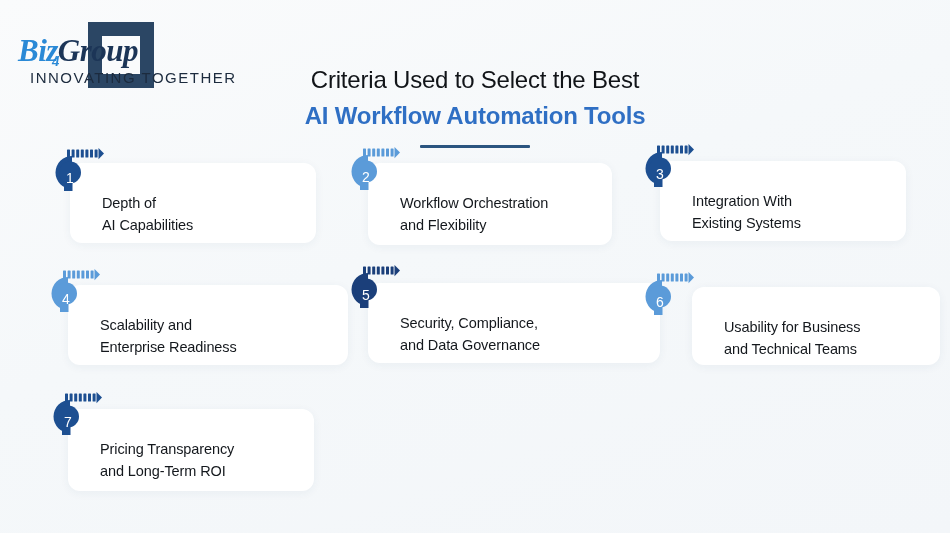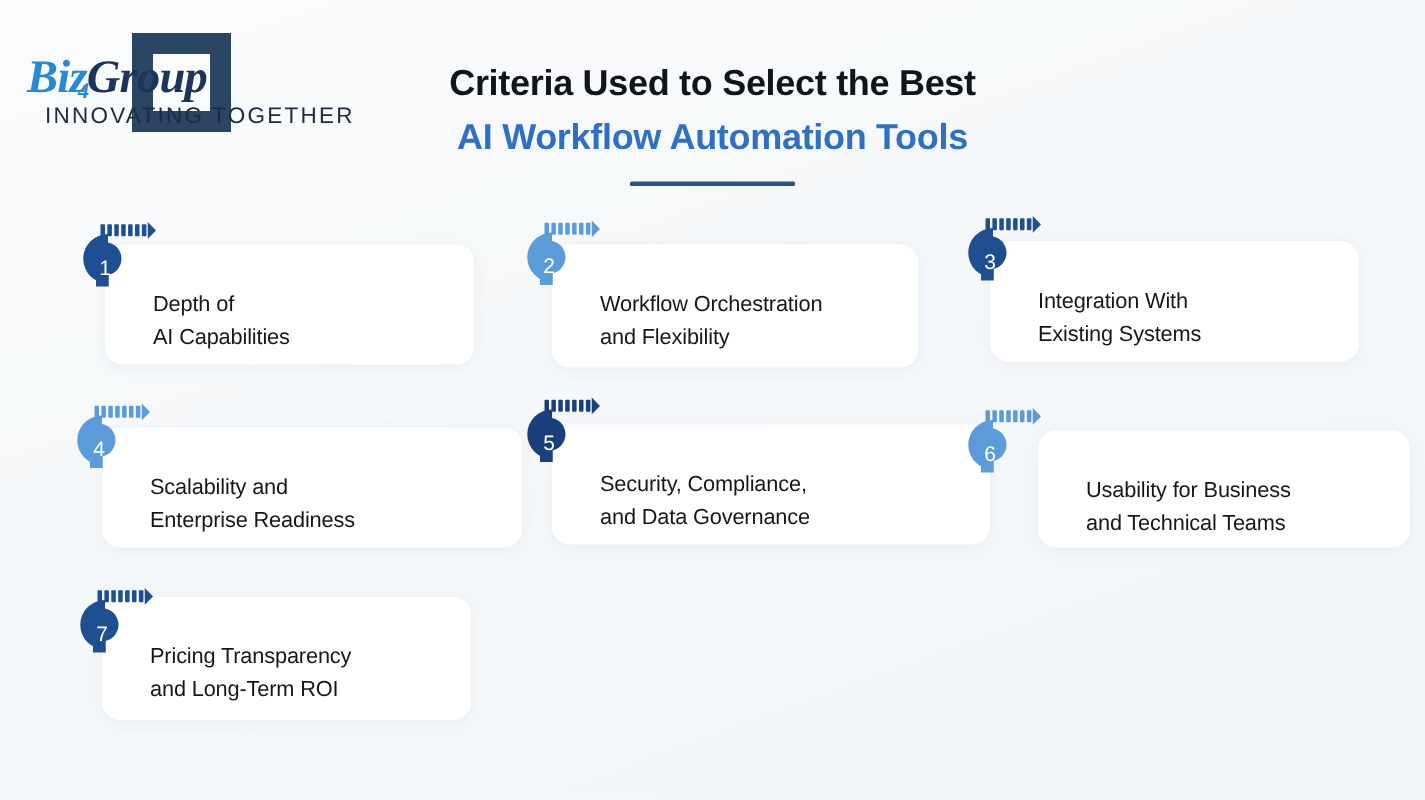--- a/index.html
+++ b/index.html
@@ -85,24 +85,25 @@
   
   .title-block {
     position: absolute;
     left: 0;
     top: 40px;
     width: 950px;
     text-align: center;
   }
   .title-line1 {
     font-size: 24px;
-    font-weight: 700;
+    font-weight: 400;
     color: #111418;
     letter-spacing: -0.2px;
     line-height: 1.3;
+    margin-top: 24px;
   }
   .title-line2 {
     font-size: 24px;
     font-weight: 700;
     color: #2f6fc4;
     letter-spacing: -0.2px;
     line-height: 1.3;
     margin-top: 5px;
   }
   .title-rule {
@@ -306,21 +307,21 @@
           <rect x="38.8" y="3.5" width="3.0" height="8" rx="0.6" fill="#5b9bd9"></rect>
           <rect x="43.4" y="3.5" width="3.0" height="8" rx="0.6" fill="#5b9bd9"></rect>
           <rect x="48" y="3.5" width="3.0" height="8" rx="0.6" fill="#5b9bd9"></rect>
           <rect x="52.599999999999994" y="3.5" width="3.0" height="8" rx="0.6" fill="#5b9bd9"></rect>
           <path d="M56.5 2 L62 7.6 L56.5 13.2 Z" fill="#5b9bd9"></path>
         </svg>
         <div class="badge-num">
           <span>6</span>
         </div>
       </div>
-      <div class="card" style="left: 68px; top: 398px; width: 246px; height: 82px;">
+      <div class="card" style="left: 68px; top: 409px; width: 246px; height: 82px;">
         <div class="card-text">Pricing Transparency
 and Long-Term ROI</div>
       </div>
       <div class="badge" style="left: 40px; top: 390px;">
         <svg width="62" height="60" viewBox="0 0 62 60" xmlns="http://www.w3.org/2000/svg">
           <path d="M30 10 A16.5 16.5 0 1 0 30 43 L30 36 A9.5 9.5 0 1 1 30 17 Z" fill="#1d4f91"></path>
           <rect x="22" y="36" width="8.5" height="9" fill="#1d4f91"></rect>
           <circle cx="28" cy="26.5" r="11" fill="#1d4f91"></circle>
           <rect x="25" y="3.5" width="3.0" height="8" rx="0.6" fill="#1d4f91"></rect>
           <rect x="29.6" y="3.5" width="3.0" height="8" rx="0.6" fill="#1d4f91"></rect>

